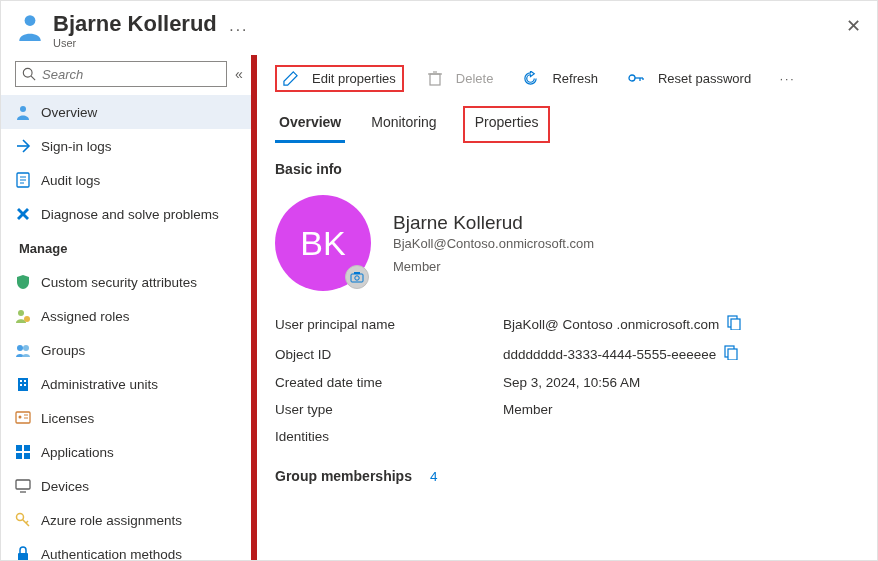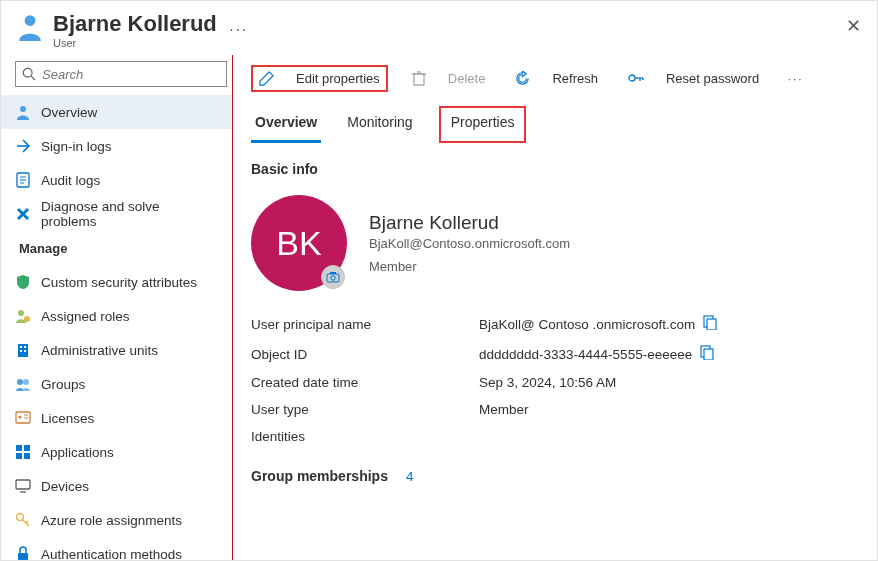--- a/index.html
+++ b/index.html
@@ -45,22 +45,22 @@
       top: 14px;
       font-size: 18px;
       color: #605e5c;
       cursor: pointer;
     }
     .body {
       display: flex;
       height: calc(100% - 54px);
     }
     .sidebar {
-      width: 232px;
-      border-right: 1px solid #b91c1c;
+      width: 256px;
+      border-right: 6px solid #b91c1c;
       padding: 6px 0 0 0;
       overflow-y: auto;
     }
     .search-row {
       display: flex;
       align-items: center;
       padding: 0 10px 8px 14px;
       gap: 8px;
     }
     .search-box {
@@ -121,21 +121,21 @@
       overflow-y: auto;
     }
     .toolbar {
       display: flex;
       align-items: center;
       gap: 18px;
       margin-bottom: 14px;
     }
     .toolbar-btn {
       display: flex;
-      gap: 22px;
+      gap: 14px;
       font-size: 13px;
       color: #323130;
       cursor: pointer;
       padding: 4px 6px;
     }
     .toolbar-btn.disabled {
       color: #a19f9d;
     }
     .highlight-red {
       border: 2.5px solid #e83535;
@@ -180,21 +180,21 @@
     }
     .avatar-wrap {
       position: relative;
       width: 96px;
       height: 96px;
     }
     .avatar {
       width: 96px;
       height: 96px;
       border-radius: 50%;
-      background: #be185d;
+      background: #d946ef;
       color: #fff;
       display: flex;
       align-items: center;
       justify-content: center;
       font-size: 34px;
       font-weight: 400;
     }
     .avatar-cam {
       position: absolute;
       right: 2px;
@@ -342,40 +342,40 @@
           <svg width="16" height="16" viewBox="0 0 16 16">
             <circle cx="6" cy="5" r="3" fill="#9cc664"></circle>
             <path d="M1 15 C1 10 11 10 11 15 Z" fill="#9cc664"></path>
             <circle cx="12" cy="11" r="3" fill="#e6b847"></circle>
           </svg>
         </span>
       <span>Assigned roles</span>
     </div>
     <div class="nav-item">
       <span class="nav-icon">
+          <svg width="16" height="16" viewBox="0 0 16 16">
+            <circle cx="5" cy="6" r="3" fill="#4aa0e6"></circle>
+            <circle cx="11" cy="6" r="3" fill="#7ebde8"></circle>
+            <path d="M1 15 C1 11 9 11 9 15 Z" fill="#4aa0e6"></path>
+            <path d="M7 15 C7 11 15 11 15 15 Z" fill="#7ebde8"></path>
+          </svg>
+        </span>
+      <span>Groups</span>
+    </div>
+    <div class="nav-item">
+      <span class="nav-icon">
           <svg width="14" height="16" viewBox="0 0 14 16">
             <rect x="2" y="2" width="10" height="13" fill="#0078d4"></rect>
             <rect x="4" y="4" width="2" height="2" fill="#fff"></rect>
             <rect x="8" y="4" width="2" height="2" fill="#fff"></rect>
             <rect x="4" y="8" width="2" height="2" fill="#fff"></rect>
             <rect x="8" y="8" width="2" height="2" fill="#fff"></rect>
           </svg>
         </span>
       <span>Administrative units</span>
-    </div>
-    <div class="nav-item">
-      <span class="nav-icon">
-          <svg width="16" height="16" viewBox="0 0 16 16">
-            <circle cx="5" cy="6" r="3" fill="#4aa0e6"></circle>
-            <circle cx="11" cy="6" r="3" fill="#7ebde8"></circle>
-            <path d="M1 15 C1 11 9 11 9 15 Z" fill="#4aa0e6"></path>
-            <path d="M7 15 C7 11 15 11 15 15 Z" fill="#7ebde8"></path>
-          </svg>
-        </span>
-      <span>Groups</span>
     </div>
     <div class="nav-item">
       <span class="nav-icon">
           <svg width="16" height="14" viewBox="0 0 16 14">
             <rect x="1" y="1" width="14" height="11" rx="1" fill="none" stroke="#d08038" stroke-width="1.3"></rect>
             <circle cx="5" cy="6" r="1.5" fill="#d08038"></circle>
             <line x1="9" y1="4" x2="13" y2="4" stroke="#d08038"></line>
             <line x1="9" y1="7" x2="13" y2="7" stroke="#d08038"></line>
           </svg>
         </span>

